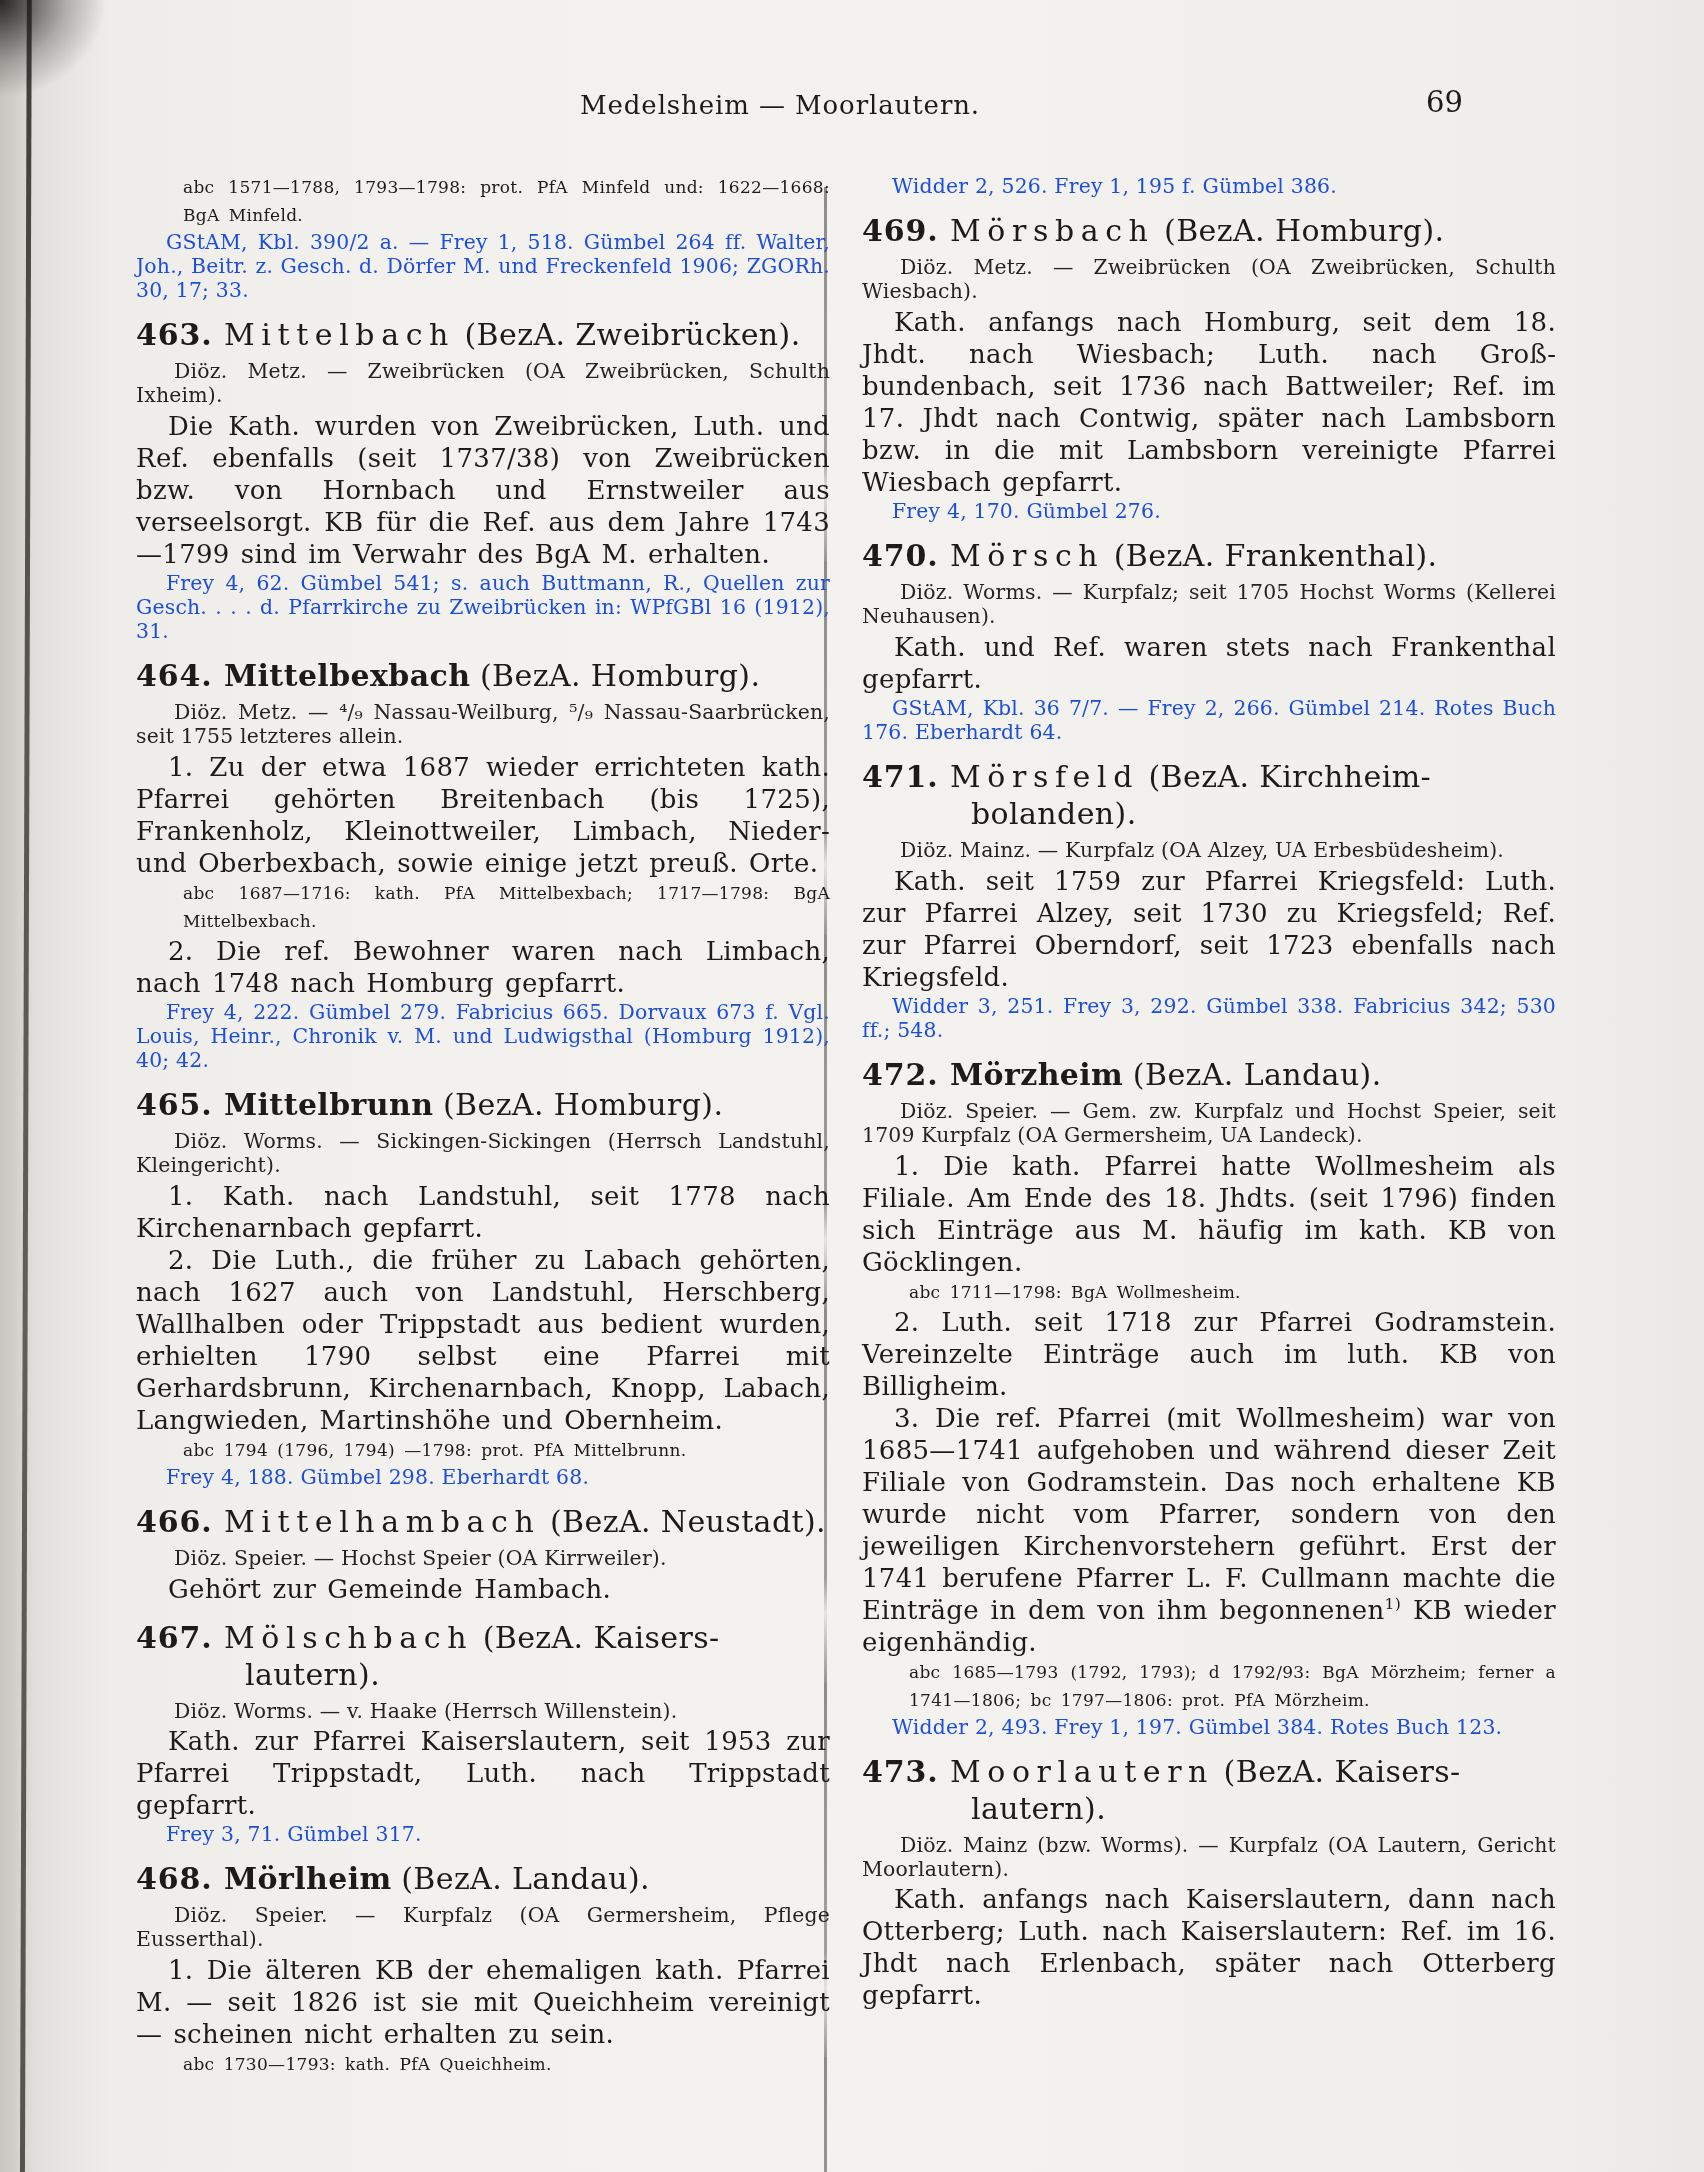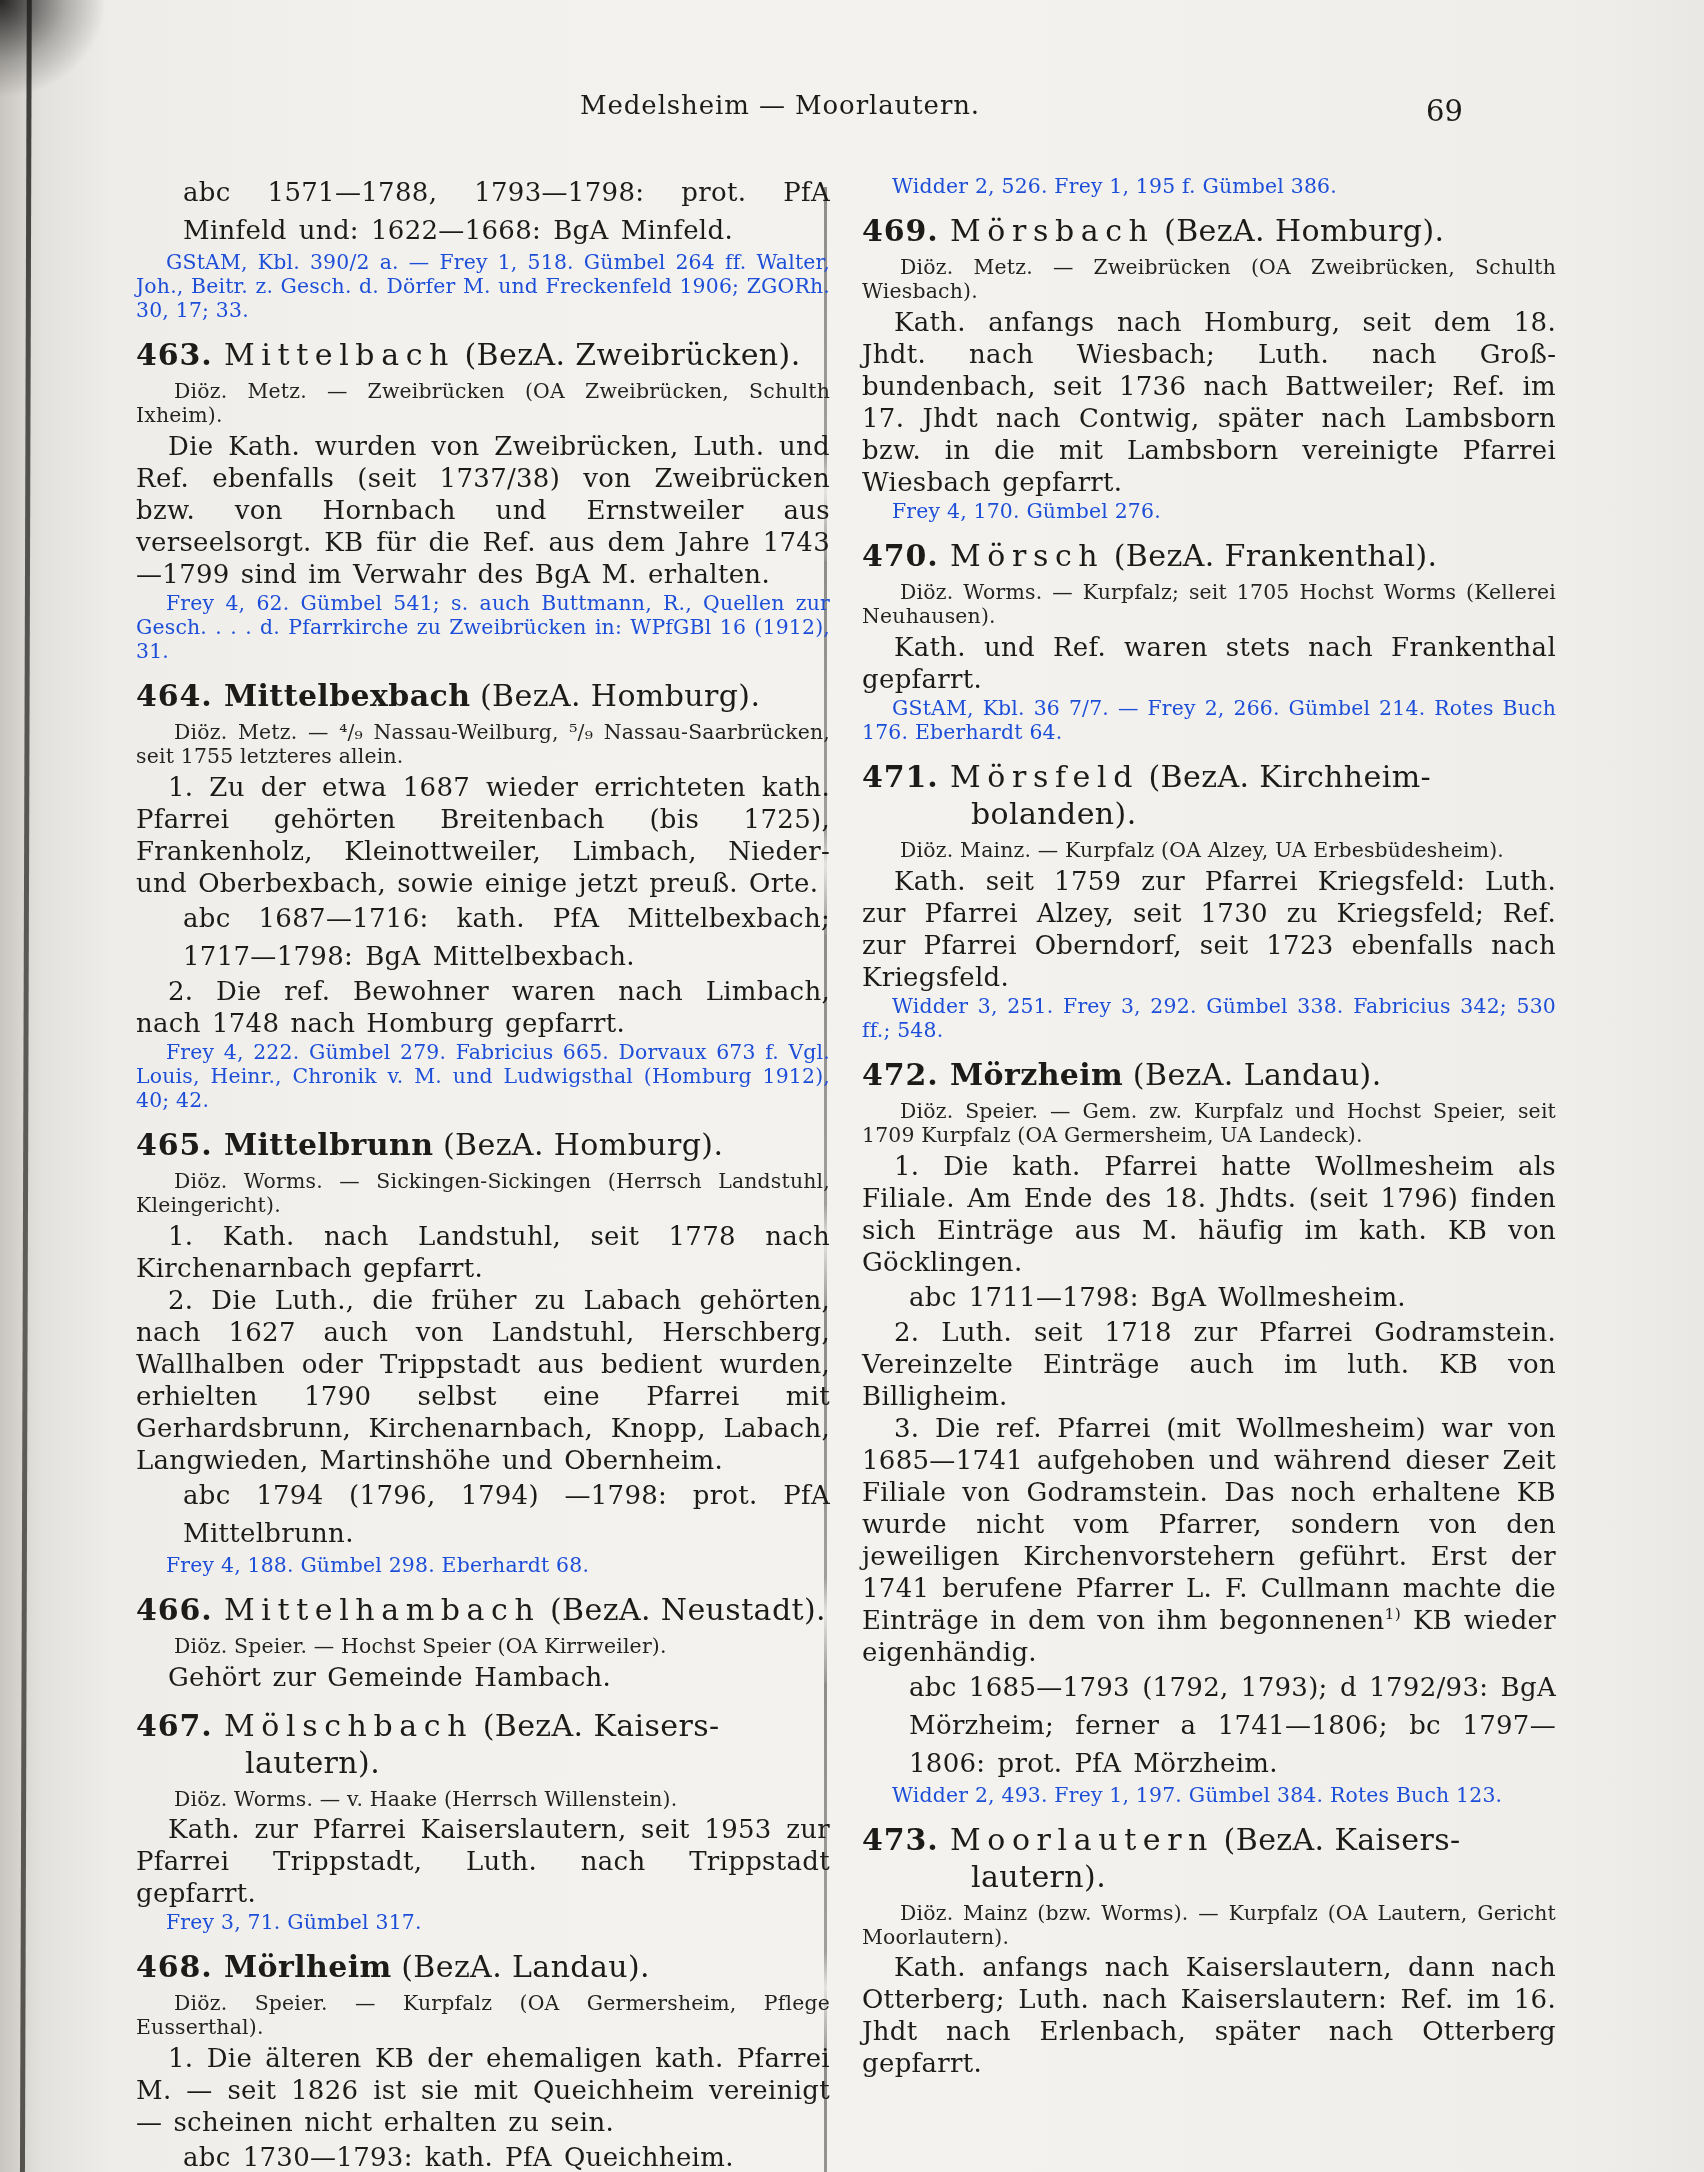--- a/index.html
+++ b/index.html
@@ -46,21 +46,21 @@
   .running-title {
     position: absolute;
     left: 580px; top: 90px;
     font-size: 26px;
     letter-spacing: 0.9px;
     white-space: nowrap;
     text-align: right;
   }
   .page-number {
     position: absolute;
-    left: 1426px; top: 94px;
+    left: 1426px; top: 85px;
     font-size: 29px;
   }
 
   
   .columns {
     position: absolute;
     left: 136px; top: 173px;
     display: flex;
     gap: 32px;
   }
@@ -70,22 +70,22 @@
   .para {
     font-size: 26px;
     line-height: 32px;
     text-align: justify;
     text-indent: 32px;
     margin: 0;
     letter-spacing: 0.3px;
     word-spacing: 2.6px;
   }
   .records {
-    font-size: 26px;
-    line-height: 38px;
+    font-size: 17px;
+    line-height: 28px;
     text-align: justify;
     margin: 0 0 0 47px;
     letter-spacing: 0.3px;
     word-spacing: 3.5px;
   }
   .dioz {
     font-size: 20.4px;
     line-height: 24px;
     text-align: justify;
     text-indent: 38px;

